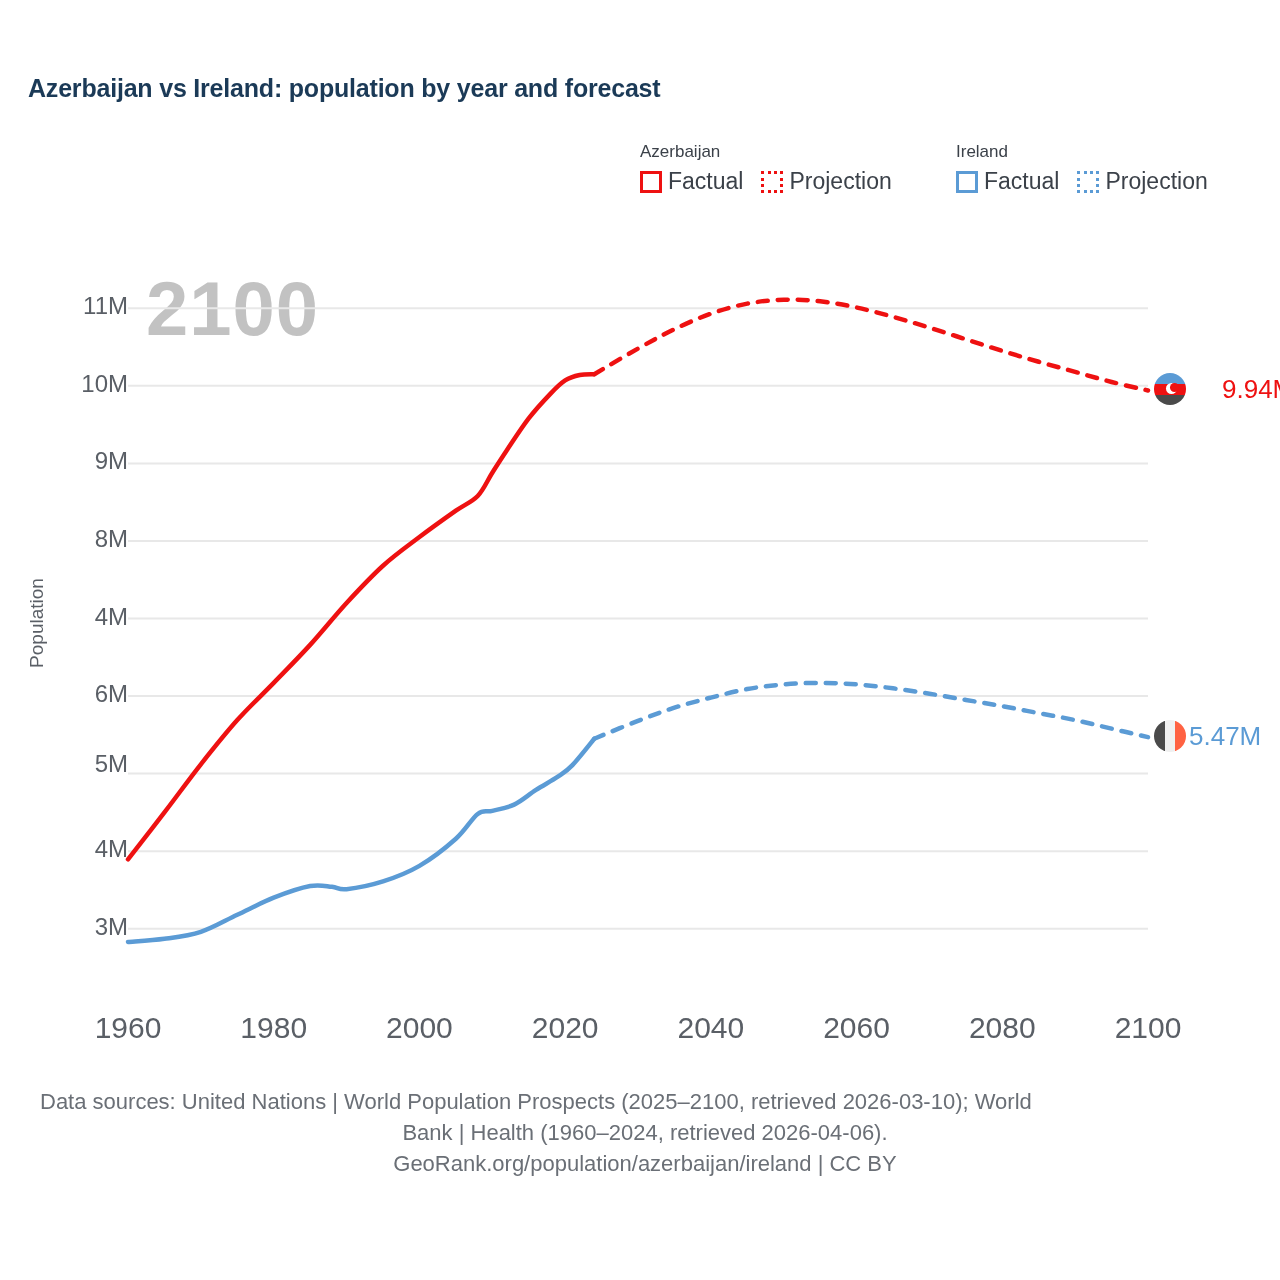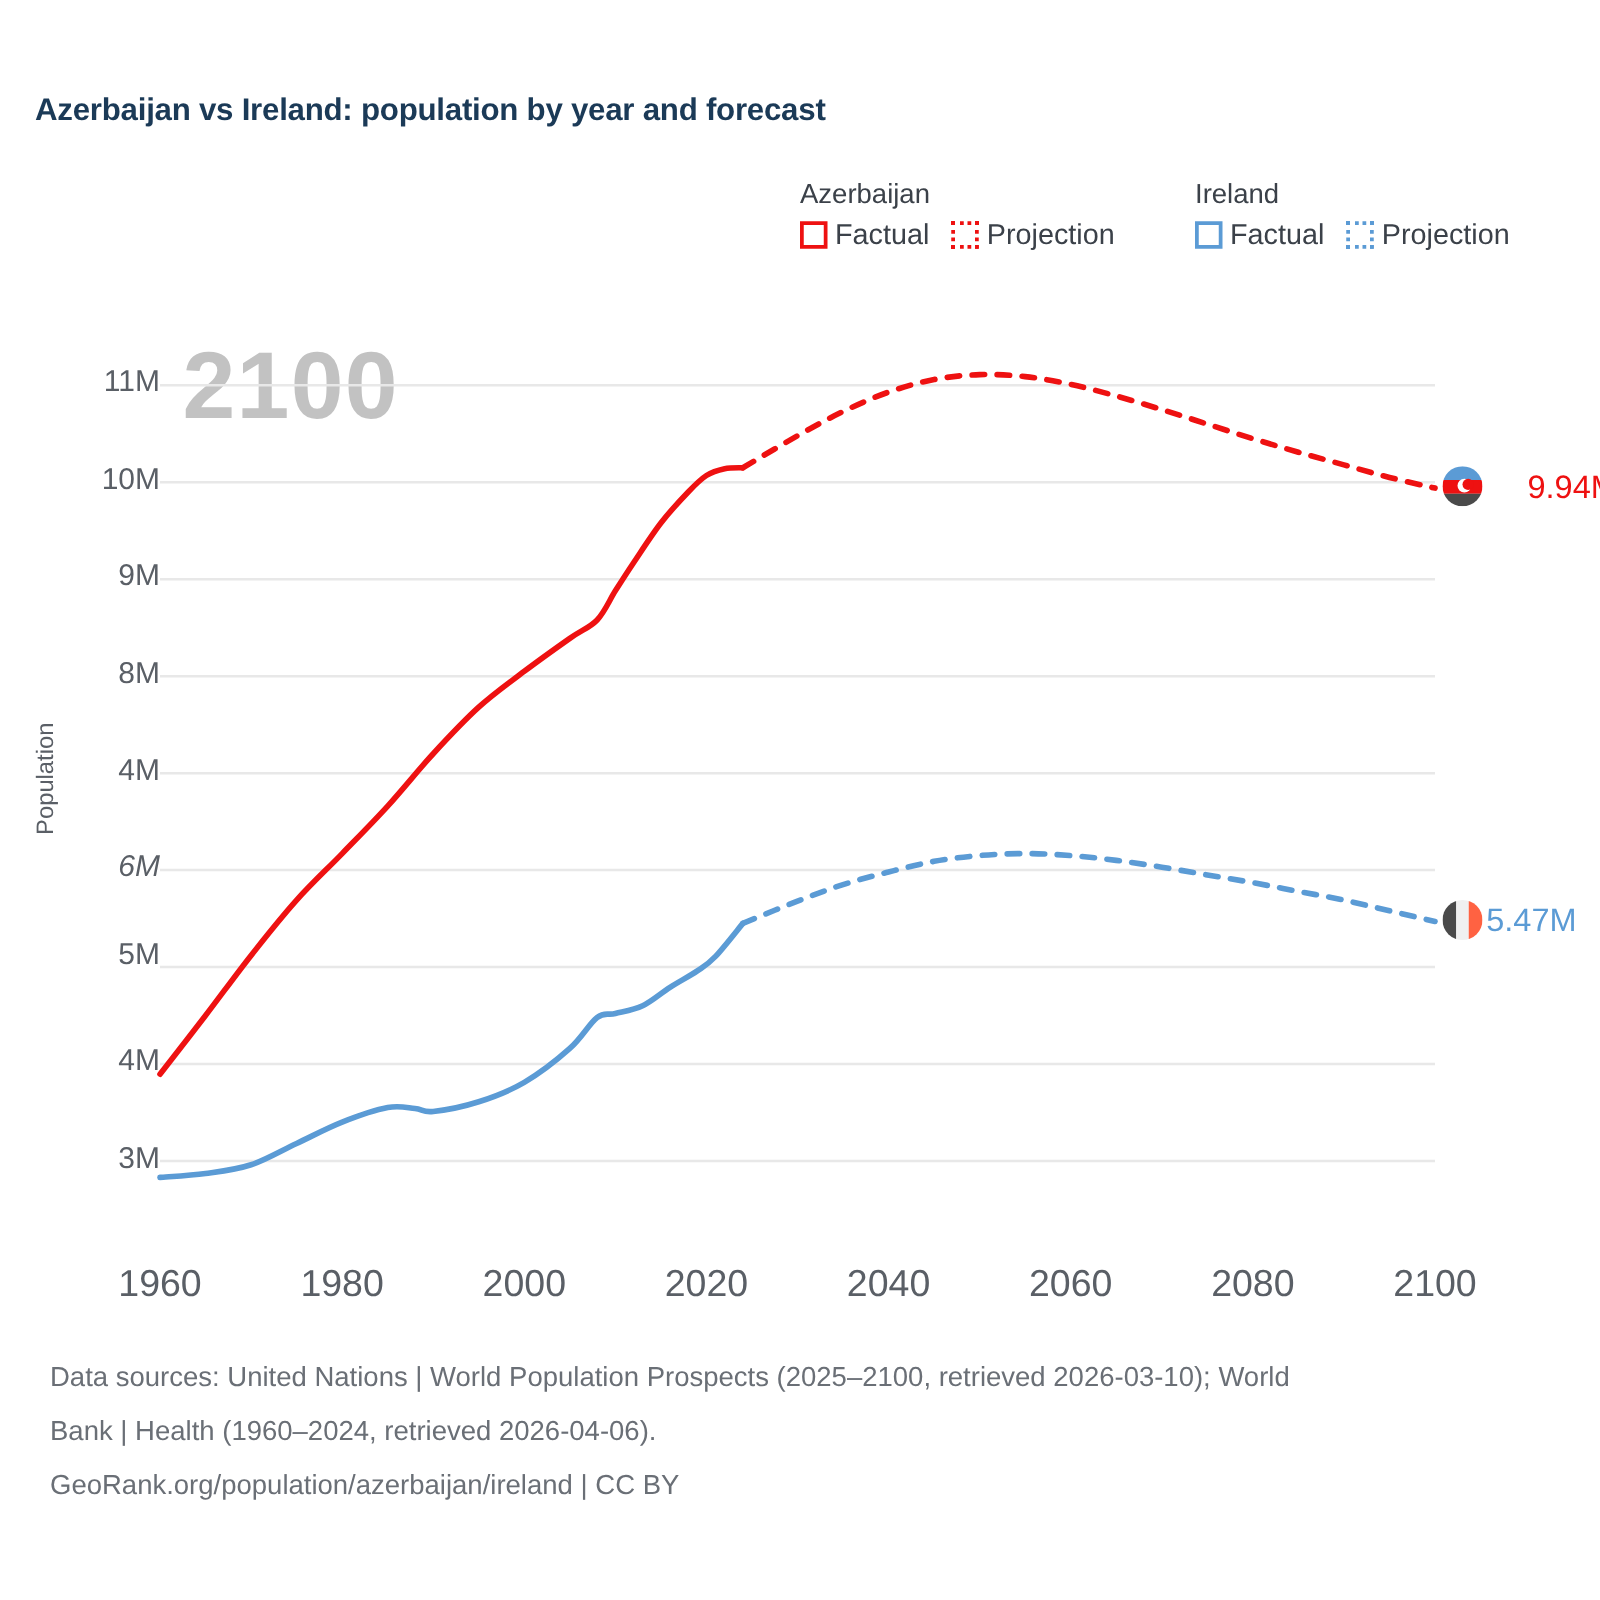--- a/index.html
+++ b/index.html
@@ -37,21 +37,21 @@
     position: absolute;
     left: 640px;
     top: 142px;
     width: 610px;
     height: 80px;
   }
   .legend-group { position: absolute; top: 0; }
   .legend-group.az { left: 0px; }
   .legend-group.ie { left: 316px; }
   .legend-group-title {
-    font-size: 22px;
+    font-size: 17px;
     color: #3b4149;
     white-space: nowrap;
     margin-bottom: 6px;
   }
   .legend-items { display: flex; align-items: center; gap: 18px; }
   .legend-item { display: flex; align-items: center; gap: 6px; }
   .legend-swatch {
     width: 22px;
     height: 22px;
     box-sizing: border-box;
@@ -172,21 +172,21 @@
   
   .footer {
     position: absolute;
     left: 40px;
     top: 1086px;
     width: 1210px;
     font-size: 22px;
     line-height: 1.42;
     color: #6a6f76;
   }
-  .footer .line2 { margin-top: 12px; }
+  .footer .line2 { margin-top: 0; text-align: center; }
 </style>
 </head>
 <body>
 
 <div id="chart-root">
 
   <div class="chart-title">Azerbaijan vs Ireland: population by year and forecast</div>
 
   <div class="legend">
     <div class="legend-group az">
@@ -218,21 +218,21 @@
   </div>
 
   <div class="watermark">2100</div>
 
   <div class="y-axis-title">Population</div>
 
   <div class="y-ticks-holder" id="y-ticks">
       <div class="y-tick" style="top: 912.733px;">3M</div>
       <div class="y-tick" style="top: 835.174px;">4M</div>
       <div class="y-tick" style="top: 750px;">5M</div>
-      <div class="y-tick" style="top: 680.058px; font-style: italic;">6M</div>
+      <div class="y-tick" style="top: 680.058px;">6M</div>
       <div class="y-tick" style="top: 602.5px;">4M</div>
       <div class="y-tick" style="top: 524.942px;">8M</div>
       <div class="y-tick" style="top: 447.384px;">9M</div>
       <div class="y-tick" style="top: 369.826px;">10M</div>
       <div class="y-tick" style="top: 292.267px;">11M</div>
     </div>
   <div id="x-ticks">
       <div class="x-tick" style="left: 128px;">1960</div>
       <div class="x-tick" style="left: 273.714px;">1980</div>
       <div class="x-tick" style="left: 419.429px;">2000</div>

